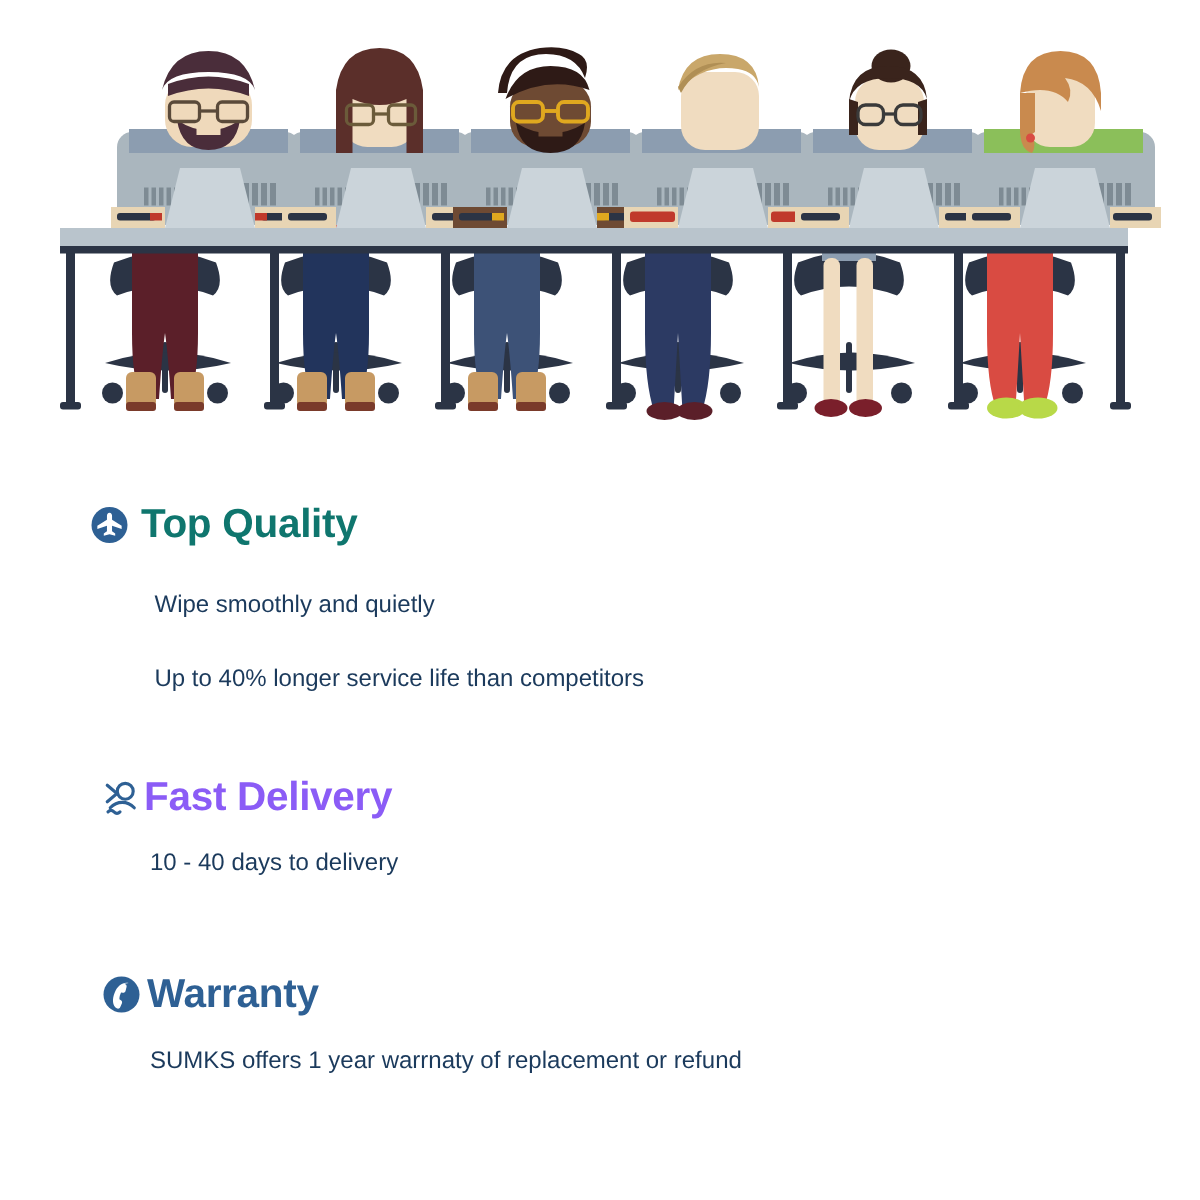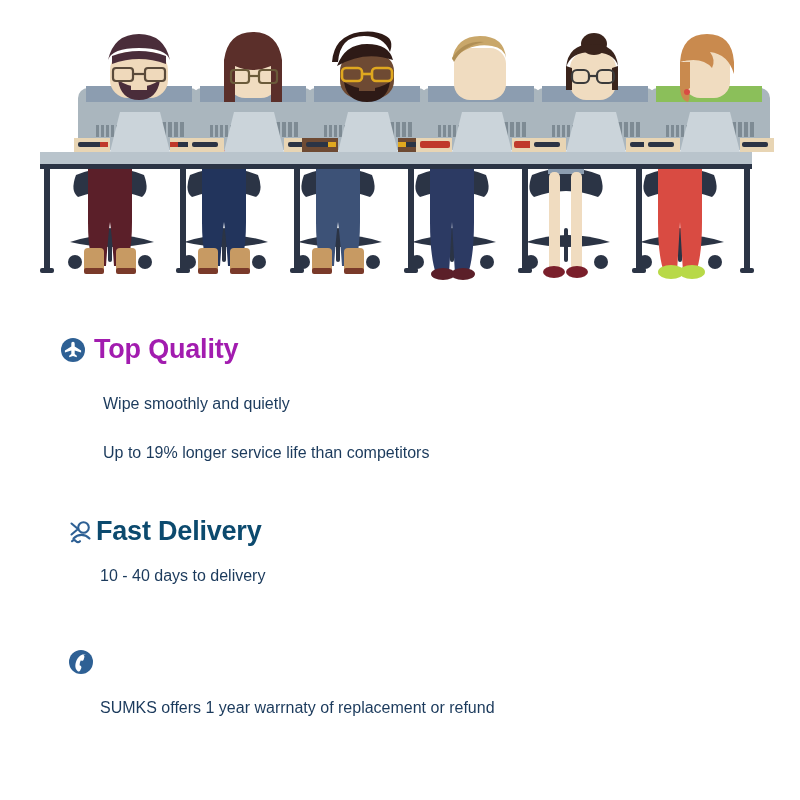--- a/index.html
+++ b/index.html
@@ -421,48 +421,49 @@
 <div id="features">
 
   <div class="feature-block" id="block-top-quality">
     <div class="feature-head">
       <span class="badge-icon">
         <svg viewBox="0 0 26 26" width="26" height="26" xmlns="http://www.w3.org/2000/svg">
           <circle cx="13" cy="13" r="12" fill="#2e6094"></circle>
           <path d="M13 4.8 c-1.1 0 -1.7 0.9 -1.7 2.1 v2.6 l-6.4 4 v2.1 l6.4 -2.1 v3.6 l-2.1 1.6 v1.5 l3.8 -1.1 l3.8 1.1 v-1.5 l-2.1 -1.6 v-3.6 l6.4 2.1 v-2.1 l-6.4 -4 v-2.6 c0 -1.2 -0.6 -2.1 -1.7 -2.1 z" fill="#ffffff"></path>
         </svg>
       </span>
-      <span class="feature-title" style="color:#a21caf">Top Quality</span>
+      <span class="feature-title" style="color:#0f766e">Top Quality</span>
     </div>
   </div>
   <div class="feature-line" id="tq-line-0" style="color:#1b3a5c">Wipe smoothly and quietly</div>
-  <div class="feature-line" id="tq-line-1" style="color:#1b3a5c">Up to 19% longer service life than competitors</div>
+  <div class="feature-line" id="tq-line-1" style="color:#1b3a5c">Up to 40% longer service life than competitors</div>
 
   <div class="feature-block" id="block-fast-delivery">
     <div class="feature-head" style="gap:2px">
       <span class="badge-icon">
         <svg viewBox="0 0 26 26" width="26" height="26" xmlns="http://www.w3.org/2000/svg">
           <g fill="none" stroke="#2e6094" stroke-width="2.1" stroke-linecap="round">
             <circle cx="15.5" cy="8.5" r="5.3"></circle>
             <path d="M3.5 4.5 l6.5 5.5 l-6.5 5.5"></path>
             <path d="M5.5 19.5 q3.5 -3.6 8 -3.6 q4.5 0 8 3.6"></path>
             <path d="M4 22.2 q2 -2 4 0 q2 2 4 0"></path>
           </g>
         </svg>
       </span>
-      <span class="feature-title" style="color:#0c4a6e">Fast Delivery</span>
+      <span class="feature-title" style="color:#8b5cf6">Fast Delivery</span>
     </div>
   </div>
   <div class="feature-line" id="fd-line-0" style="color:#1b3a5c">10 - 40 days to delivery</div>
 
   <div class="feature-block" id="block-warranty">
     <div class="feature-head" style="gap:4px">
       <span class="badge-icon">
         <svg viewBox="0 0 26 26" width="26" height="26" xmlns="http://www.w3.org/2000/svg">
           <circle cx="13" cy="13" r="12" fill="#2e6094"></circle>
           <path d="M17.8 5.4 c-3.6 -1.0 -7.3 1.6 -9.3 6.2 c-1.9 4.5 -1.5 8.9 1.3 10.6 c0.9 0.6 2.0 0.2 2.4 -0.8 l1.1 -2.5 c0.3 -0.8 0.0 -1.7 -0.7 -2.1 l-1.0 -0.6 c0.0 -1.6 0.4 -3.2 1.1 -4.6 l1.2 0.2 c0.8 0.1 1.6 -0.4 1.8 -1.2 l0.7 -2.7 c0.2 -1.0 -0.5 -1.9 -1.5 -2.1 z" fill="#ffffff"></path>
         </svg>
       </span>
+      <span class="feature-title" style="color:#2e6094">Warranty</span>
     </div>
   </div>
   <div class="feature-line" id="wr-line-0" style="color:#1b3a5c">SUMKS offers 1 year warrnaty of replacement or refund</div>
 
 </div>
 
 </body></html>

